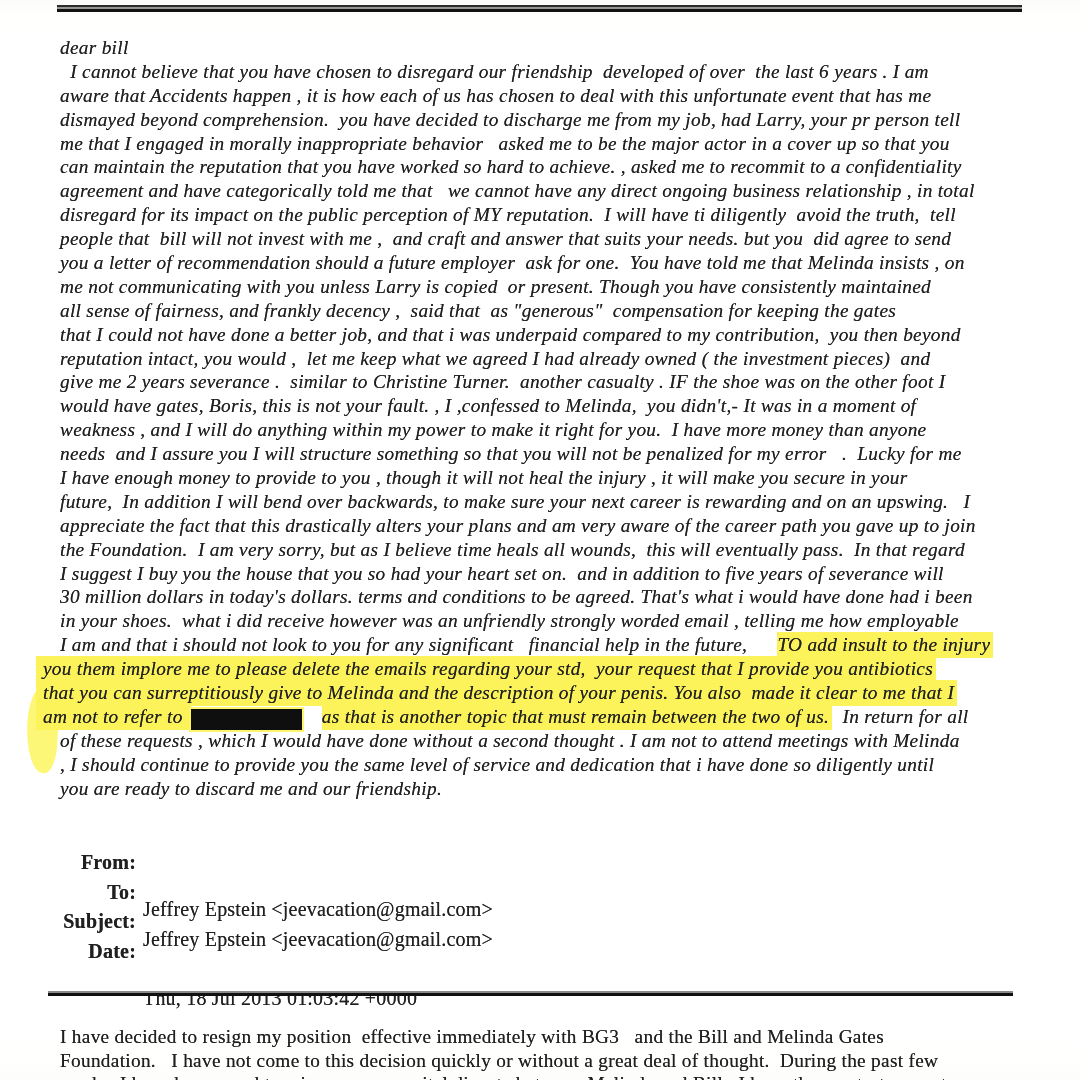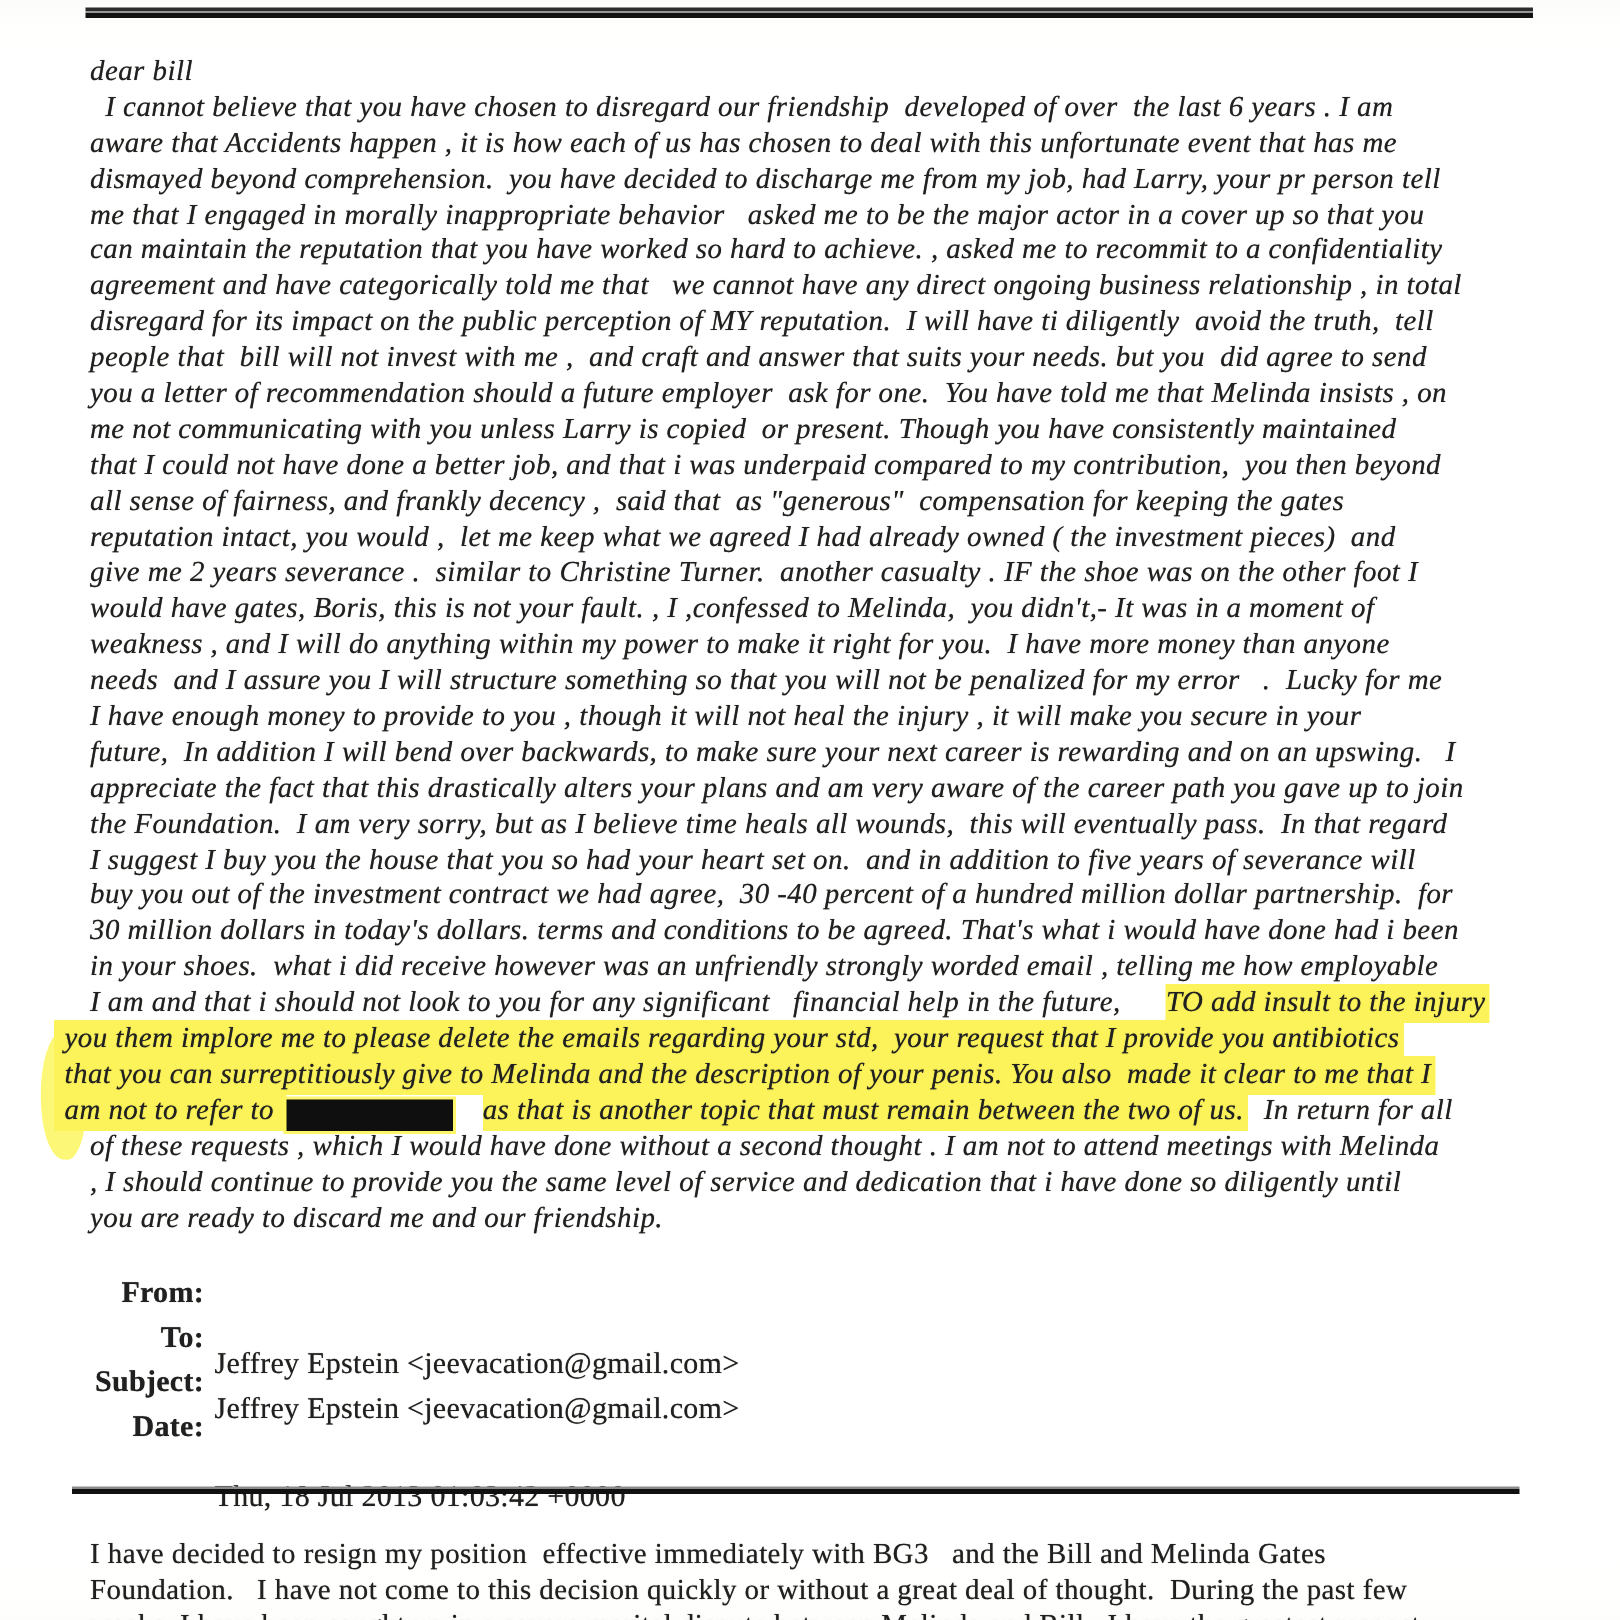--- a/index.html
+++ b/index.html
@@ -70,33 +70,32 @@
       <div class="line"><span>  I cannot believe that you have chosen to disregard our friendship  developed of over  the last 6 years . I am</span></div>
       <div class="line"><span>aware that Accidents happen , it is how each of us has chosen to deal with this unfortunate event that has me</span></div>
       <div class="line"><span>dismayed beyond comprehension.  you have decided to discharge me from my job, had Larry, your pr person tell</span></div>
       <div class="line"><span>me that I engaged in morally inappropriate behavior   asked me to be the major actor in a cover up so that you</span></div>
       <div class="line"><span>can maintain the reputation that you have worked so hard to achieve. , asked me to recommit to a confidentiality</span></div>
       <div class="line"><span>agreement and have categorically told me that   we cannot have any direct ongoing business relationship , in total</span></div>
       <div class="line"><span>disregard for its impact on the public perception of MY reputation.  I will have ti diligently  avoid the truth,  tell</span></div>
       <div class="line"><span>people that  bill will not invest with me ,  and craft and answer that suits your needs. but you  did agree to send</span></div>
       <div class="line"><span>you a letter of recommendation should a future employer  ask for one.  You have told me that Melinda insists , on</span></div>
       <div class="line"><span>me not communicating with you unless Larry is copied  or present. Though you have consistently maintained</span></div>
+      <div class="line"><span>all sense of fairness, and frankly decency ,  said that  as "generous"  compensation for keeping the gates</span></div>
       <div class="line"><span>that I could not have done a better job, and that i was underpaid compared to my contribution,  you then beyond</span></div>
-      <div class="line"><span>all sense of fairness, and frankly decency ,  said that  as "generous"  compensation for keeping the gates</span></div>
       <div class="line"><span>reputation intact, you would ,  let me keep what we agreed I had already owned ( the investment pieces)  and</span></div>
       <div class="line"><span>give me 2 years severance .  similar to Christine Turner.  another casualty . IF the shoe was on the other foot I</span></div>
       <div class="line"><span>would have gates, Boris, this is not your fault. , I ,confessed to Melinda,  you didn't,- It was in a moment of</span></div>
       <div class="line"><span>weakness , and I will do anything within my power to make it right for you.  I have more money than anyone</span></div>
       <div class="line"><span>needs  and I assure you I will structure something so that you will not be penalized for my error   .  Lucky for me</span></div>
       <div class="line"><span>I have enough money to provide to you , though it will not heal the injury , it will make you secure in your</span></div>
       <div class="line"><span>future,  In addition I will bend over backwards, to make sure your next career is rewarding and on an upswing.   I</span></div>
       <div class="line"><span>appreciate the fact that this drastically alters your plans and am very aware of the career path you gave up to join</span></div>
       <div class="line"><span>the Foundation.  I am very sorry, but as I believe time heals all wounds,  this will eventually pass.  In that regard</span></div>
       <div class="line"><span>I suggest I buy you the house that you so had your heart set on.  and in addition to five years of severance will</span></div>
-      <div class="line"><span>buy you out of the investment contract we had agree,  30 -40 percent of a hundred million dollar partnership.  for</span></div>
       <div class="line"><span>30 million dollars in today's dollars. terms and conditions to be agreed. That's what i would have done had i been</span></div>
       <div class="line"><span>in your shoes.  what i did receive however was an unfriendly strongly worded email , telling me how employable</span></div>
       <div class="line"><span>I am and that i should not look to you for any significant   financial help in the future,  </span><span class="hl">TO add insult to the injury</span></div>
       <div class="line"><span class="hl ext">you them implore me to please delete the emails regarding your std,  your request that I provide you antibiotics</span></div>
       <div class="line"><span class="hl ext">that you can surreptitiously give to Melinda and the description of your penis. You also  made it clear to me that I</span></div>
       <div class="line"><span class="hl ext">am not to refer to </span><span class="redact"></span><span class="hl">as that is another topic that must remain between the two of us.</span><span>  In return for all</span></div>
       <div class="line"><span>of these requests , which I would have done without a second thought . I am not to attend meetings with Melinda</span></div>
       <div class="line"><span>, I should continue to provide you the same level of service and dedication that i have done so diligently until</span></div>
       <div class="line"><span>you are ready to discard me and our friendship.</span></div>
     </div>

